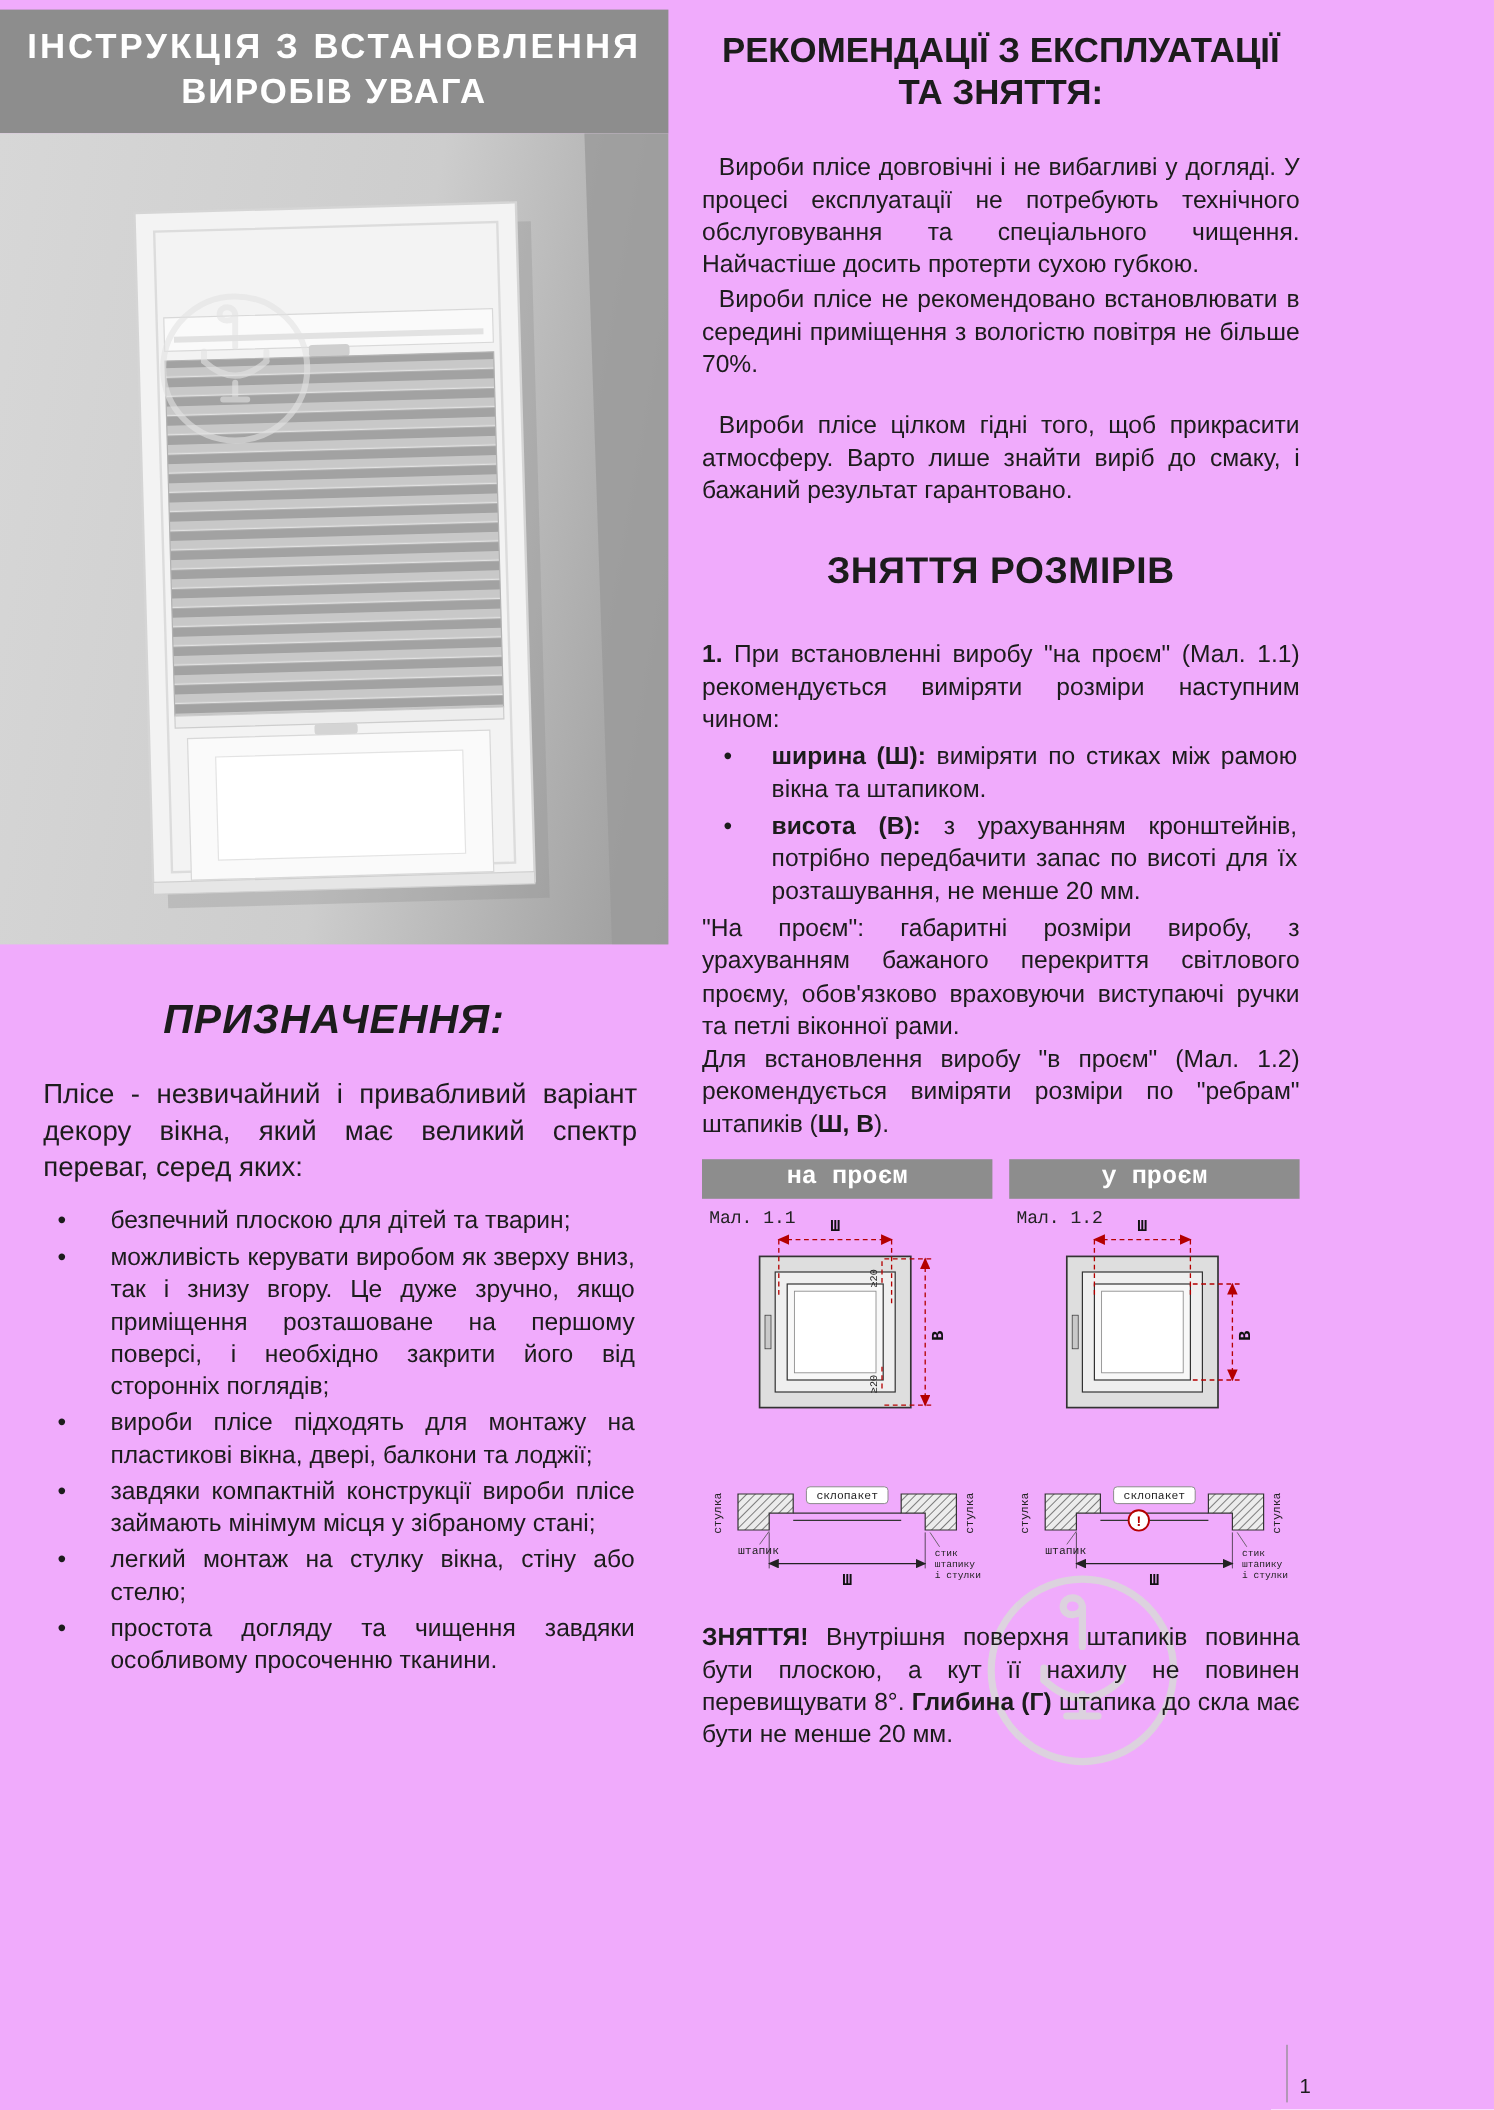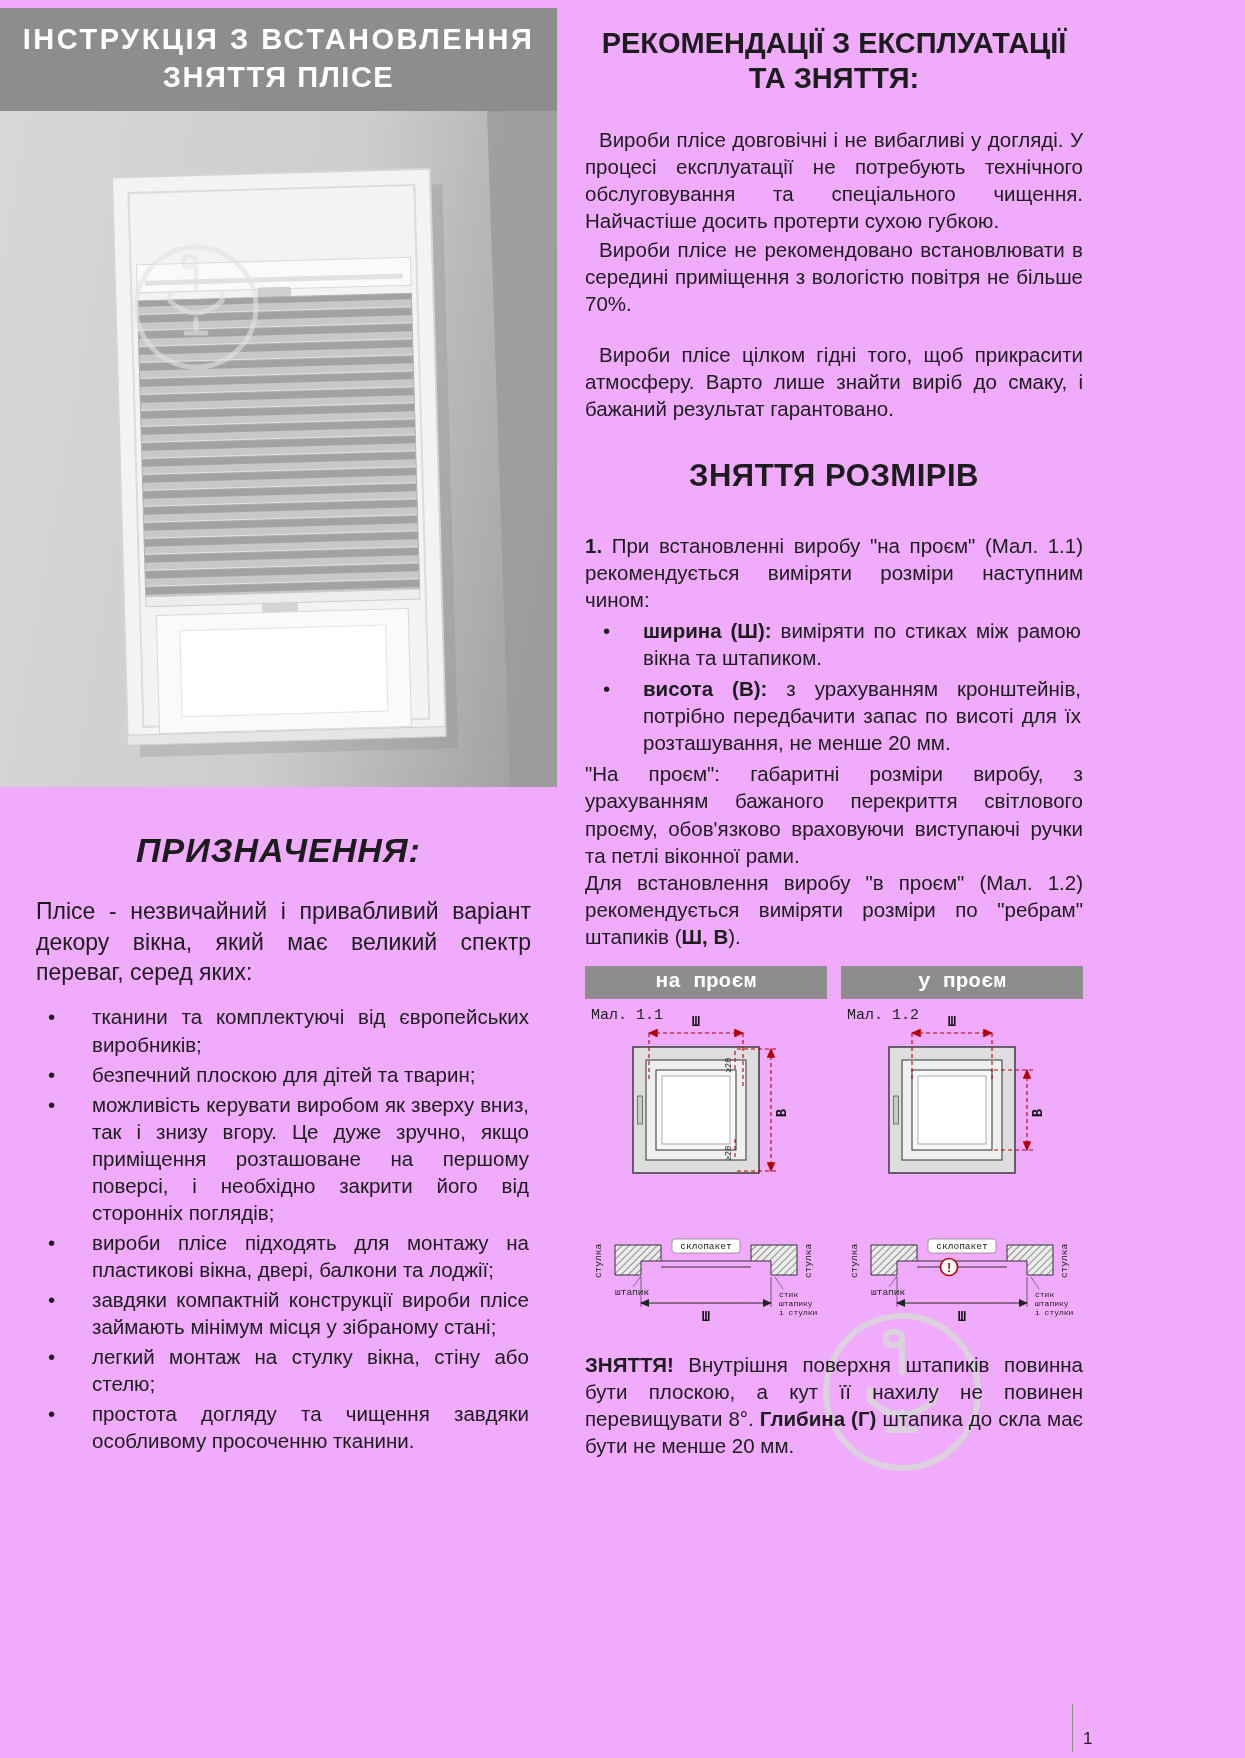--- a/index.html
+++ b/index.html
@@ -60,21 +60,21 @@
 </style>
 </head>
 <body>
 
 <div class="page">
 
   <div class="left-col">
 
     <div class="lc-header">
       <div class="h1">ІНСТРУКЦІЯ З ВСТАНОВЛЕННЯ</div>
-      <div class="h2">ЗНЯТТЯ ПЛІСЕ</div>
+      <div class="h2">ВИРОБІВ УВАГА</div>
     </div>
 
     <div class="illustration">
       <svg viewBox="0 0 557 676" width="557" height="676">
         <defs>
           <pattern id="pleatP" width="24" height="16" patternUnits="userSpaceOnUse">
             <rect width="24" height="8" fill="#c8c8c8"></rect>
             <rect y="8" width="24" height="8" fill="#a2a2a2"></rect>
             <rect y="7" width="24" height="1.2" fill="#e2e2e2"></rect>
           </pattern>
@@ -100,21 +100,20 @@
           <path d="M170 190 q26,24 52,0"></path>
           <path d="M170 190 v-8 m52,8 v-8"></path>
           <path d="M196 208 v14 m-10,0 h20"></path>
         </g>
       </svg>
     </div>
 
     <div class="purpose-title">ПРИЗНАЧЕННЯ:</div>
     <p class="purpose-intro">Плісе - незвичайний і привабливий варіант декору вікна, який має великий спектр переваг, серед яких:</p>
     <ul class="purpose-list">
-      <li>тканини та комплектуючі від європейських виробників;</li>
       <li>безпечний плоскою для дітей та тварин;</li>
       <li>можливість керувати виробом як зверху вниз, так і знизу вгору. Це дуже зручно, якщо приміщення розташоване на першому поверсі, і необхідно закрити його від сторонніх поглядів;</li>
       <li>вироби плісе підходять для монтажу на пластикові вікна, двері, балкони та лоджії;</li>
       <li>завдяки компактній конструкції вироби плісе займають мінімум місця у зібраному стані;</li>
       <li>легкий монтаж на стулку вікна, стіну або стелю;</li>
       <li>простота догляду та чищення завдяки особливому просоченню тканини.</li>
     </ul>
   </div>
 
   <div class="right-col">

